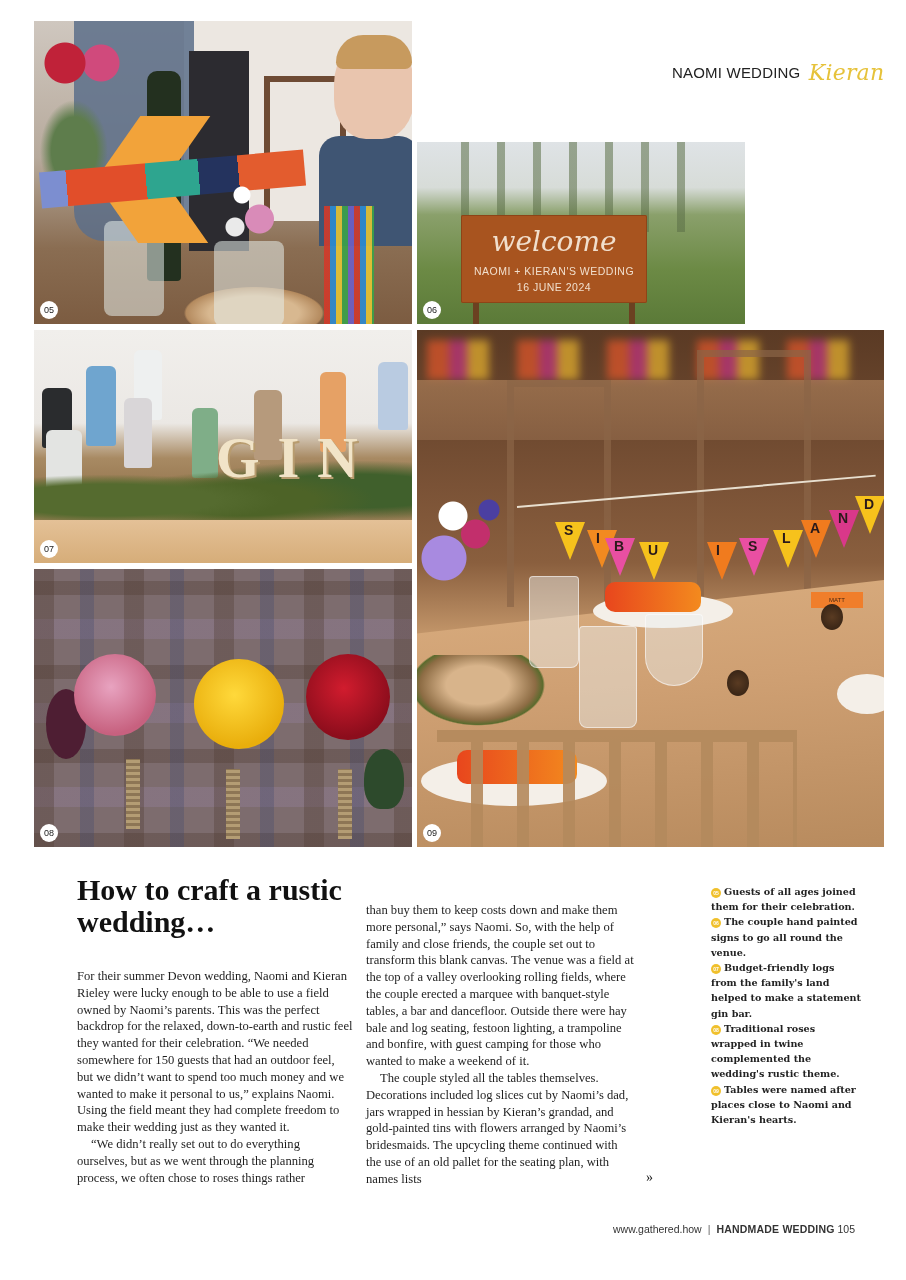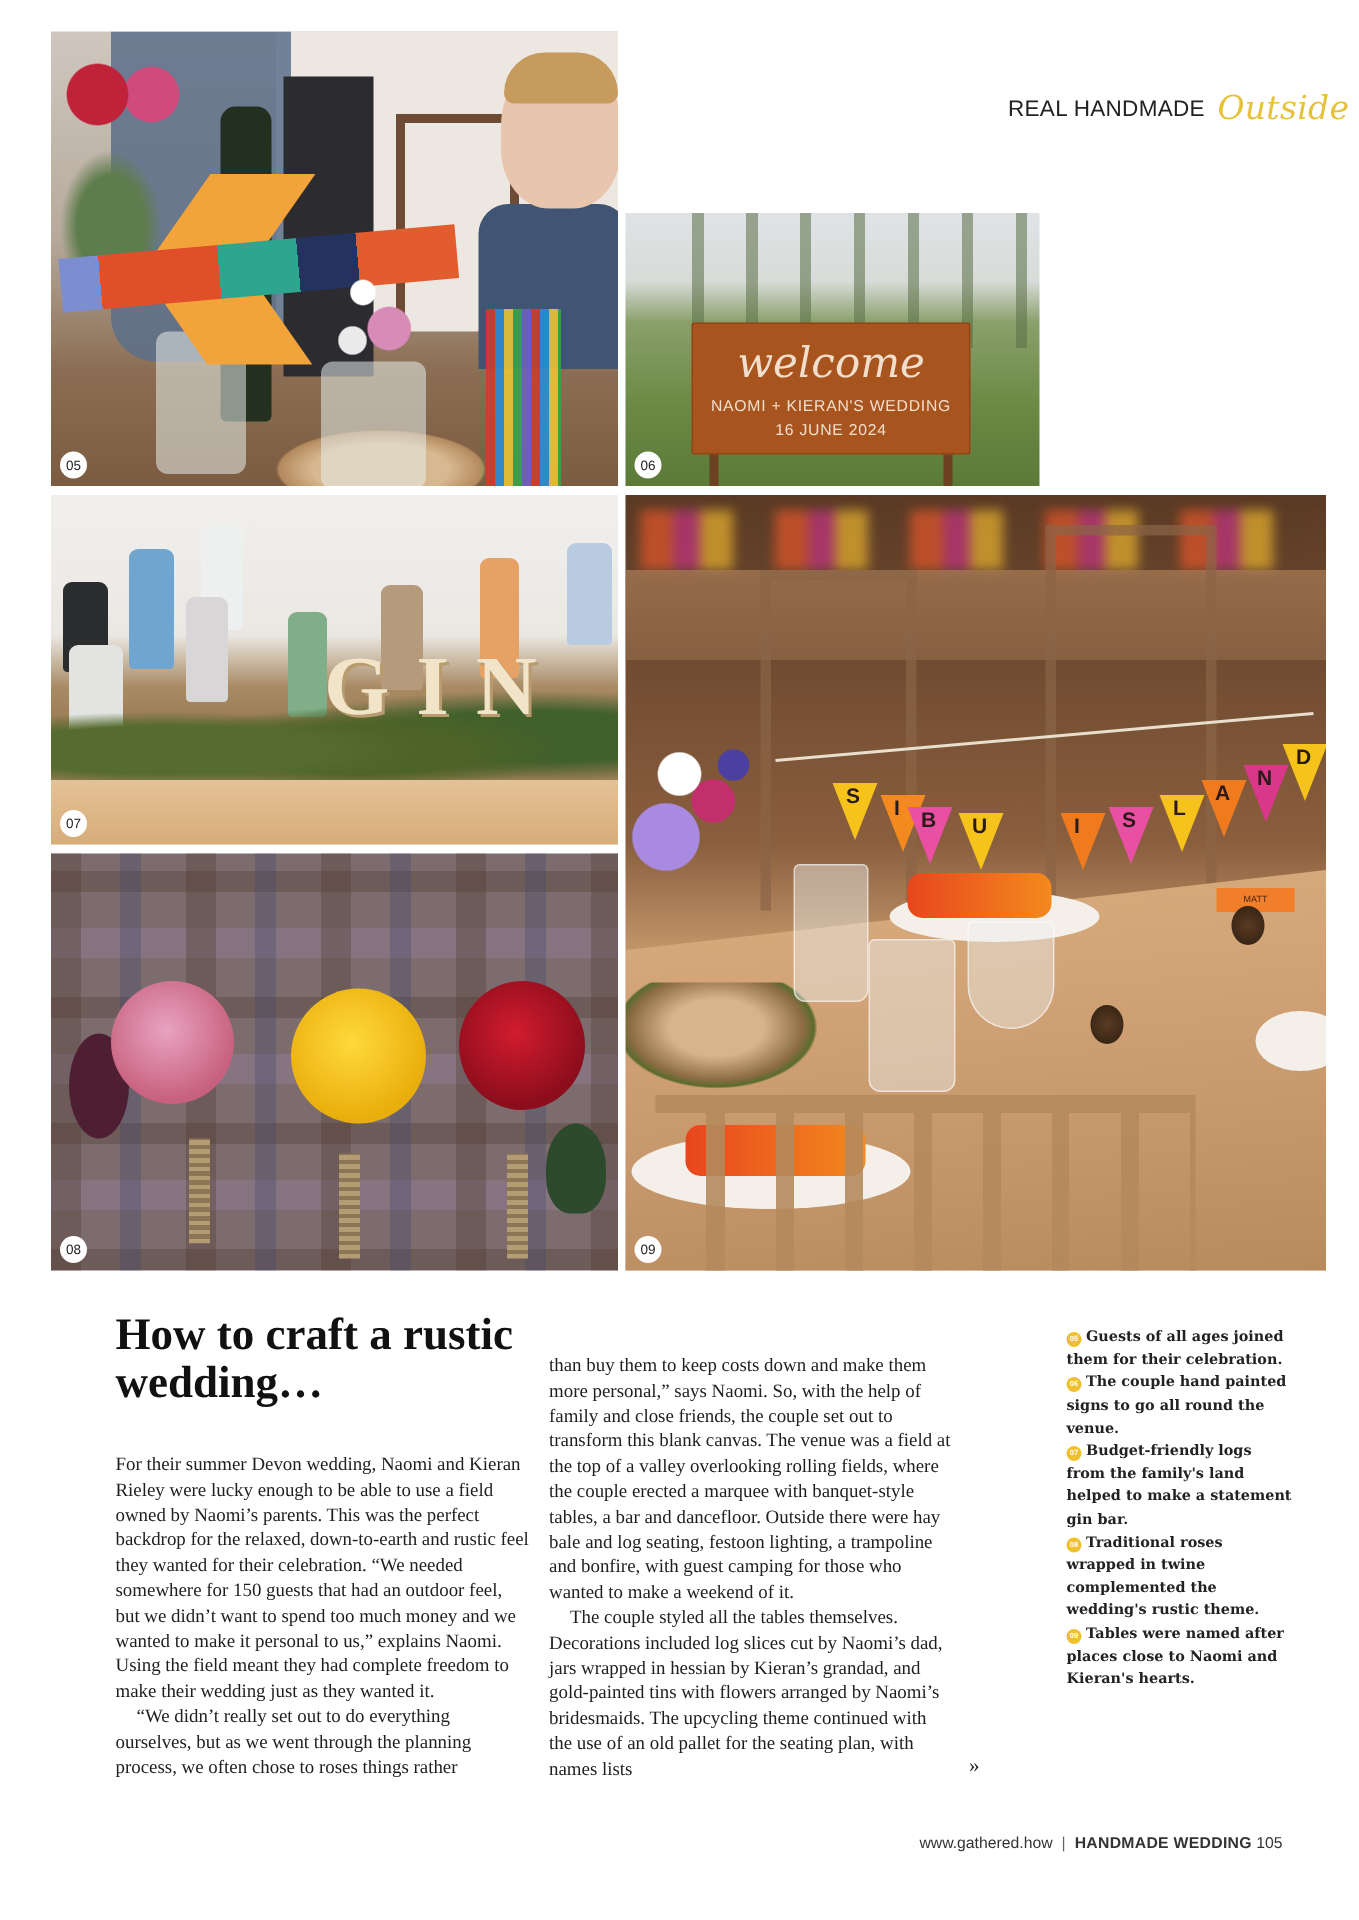--- a/index.html
+++ b/index.html
@@ -26,21 +26,21 @@
   #p05 .plane-body { position:absolute; left:6px; top:140px; width:265px; height:36px; transform:rotate(-5deg); background:linear-gradient(90deg,#7c8ed0 0 10%,#e14e2a 10% 40%,#2ea58f 40% 60%,#24335e 60% 75%,#e35c2e 75% 100%); }
   #p05 .plane-wing1 { position:absolute; left:86px; top:95px; width:70px; height:58px; background:#f2a33a; transform:skewX(-35deg); }
   #p05 .plane-wing2 { position:absolute; left:86px; top:170px; width:70px; height:52px; background:#f2a33a; transform:skewX(35deg); }
   #p05 .daisy { position:absolute; left:180px; top:150px; width:70px; height:80px; background:radial-gradient(circle at 40% 30%,#ffffff 0 8px,transparent 9px),radial-gradient(circle at 65% 60%,#d98bb8 0 14px,transparent 15px),radial-gradient(circle at 30% 70%,#eaeaea 0 9px,transparent 10px); }
   #p05 .jar1 { position:absolute; left:70px; top:200px; width:60px; height:95px; background:rgba(230,236,233,.55); border-radius:8px; }
   #p05 .jar2 { position:absolute; left:180px; top:220px; width:70px; height:85px; background:rgba(230,236,233,.55); border-radius:8px; }
   #p05 .log { position:absolute; left:140px; top:262px; width:160px; height:60px; background:radial-gradient(ellipse at 50% 50%,#d8b890 0 40%,#b48a5e 60%,transparent 62%); }
   #p05 .pencils { position:absolute; left:290px; top:185px; width:50px; height:120px; background:repeating-linear-gradient(90deg,#d23a2a 0 6px,#2c8cd3 6px 12px,#e7c534 12px 18px,#3aa34a 18px 24px,#6e5fc7 24px 30px); opacity:.9; }
 
   
-  #p06 { left:417px; top:142px; width:276px; height:182px; background:linear-gradient(180deg,#dfe3e6 0%,#d7dcd8 25%,#8aa06b 40%,#6c8a45 70%,#5b7a38 100%); }
+  #p06 { left:417px; top:142px; width:328px; height:182px; background:linear-gradient(180deg,#dfe3e6 0%,#d7dcd8 25%,#8aa06b 40%,#6c8a45 70%,#5b7a38 100%); }
   #p06 .trees { position:absolute; left:30px; top:0; width:240px; height:90px; background:repeating-linear-gradient(90deg,transparent 0 14px,rgba(90,110,70,.55) 14px 22px,transparent 22px 36px); }
   #p06 .sign { position:absolute; left:44px; top:73px; width:186px; height:88px; background:#a8541f; border-radius:2px; box-shadow:0 0 0 1px #8d4417 inset; }
   #p06 .sign .welcome { position:absolute; left:0; right:0; top:10px; text-align:center; font-family:"DejaVu Serif", serif; font-style:italic; font-size:28px; color:#f1dfcd; }
   #p06 .sign .names { position:absolute; left:0; right:0; top:50px; text-align:center; font-family:Liberation Sans, sans-serif; font-size:10.5px; color:#f1dfcd; letter-spacing:.5px; }
   #p06 .sign .date { position:absolute; left:0; right:0; top:66px; text-align:center; font-family:"Liberation Sans", sans-serif; font-size:10.5px; color:#f1dfcd; letter-spacing:.5px; }
   #p06 .post1 { position:absolute; left:56px; top:160px; width:6px; height:22px; background:#6b4121; }
   #p06 .post2 { position:absolute; left:212px; top:160px; width:6px; height:22px; background:#6b4121; }
 
   
   #p07 { left:34px; top:330px; width:378px; height:233px; background:linear-gradient(180deg,#f1efec 0%,#ebe8e4 40%,#a88a63 55%,#8d6e47 75%,#d9b88c 100%); }
@@ -90,22 +90,22 @@
   .captions .num { display:inline-block; width:10px; height:10px; border-radius:50%; background:#f0c02c; color:#fff; font-size:5px; line-height:10px; text-align:center; font-family:"Liberation Sans", sans-serif; vertical-align:0px; margin-right:3px; }
 
   .footer { position:absolute; right:51px; top:1223px; font-family:"Liberation Sans", sans-serif; font-size:10.5px; color:#333; white-space:nowrap;text-align:center; }
   .footer .sep { margin:0 6px; color:#666; }
   .footer .mag { font-weight:bold; letter-spacing:.2px; }
 </style>
 </head>
 <body>
 
 <div class="header-tag">
-  <span>REAL HANDMADE</span>
-  <span class="script">Outside</span>
+  <span>NAOMI WEDDING</span>
+  <span class="script">Kieran</span>
 </div>
 
 <div class="photo" id="p05">
   <div class="wall"></div>
   <div class="person"></div>
   <div class="jacket"></div>
   <div class="chair"></div>
   <div class="child-body"></div>
   <div class="child-head"></div>
   <div class="child-hair"></div>

